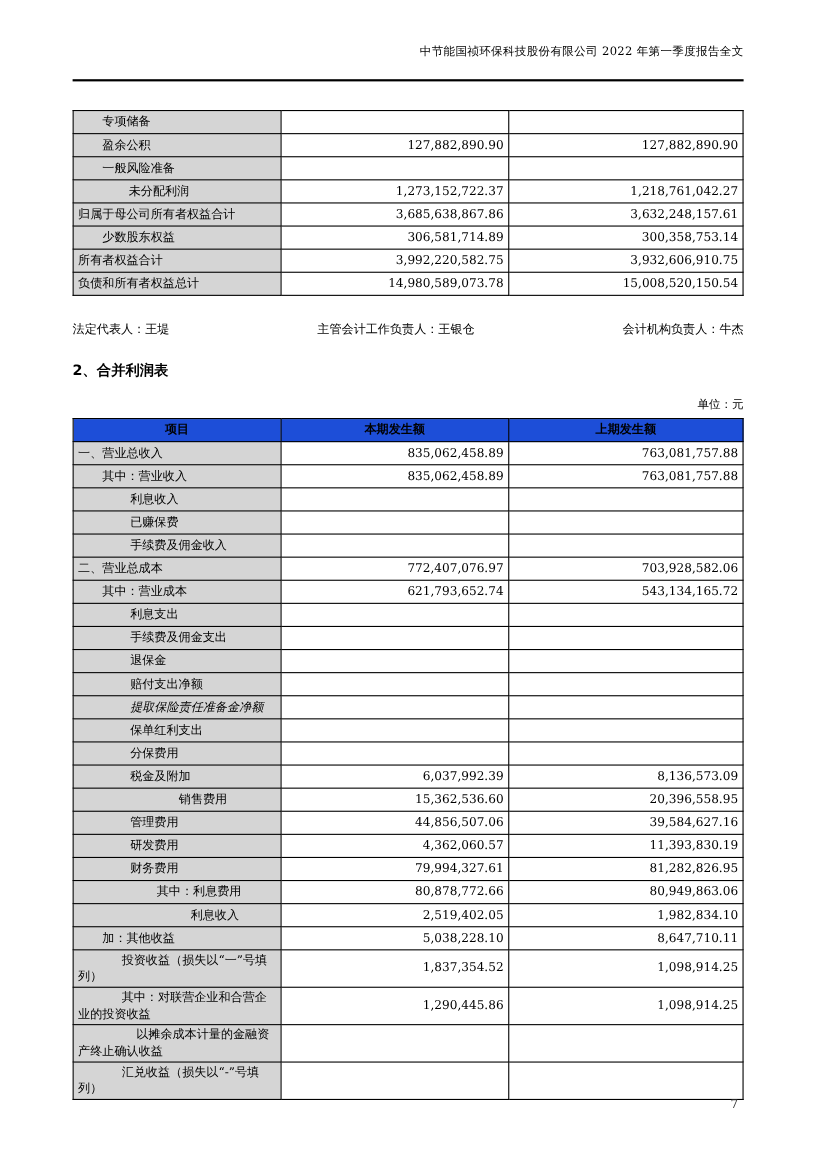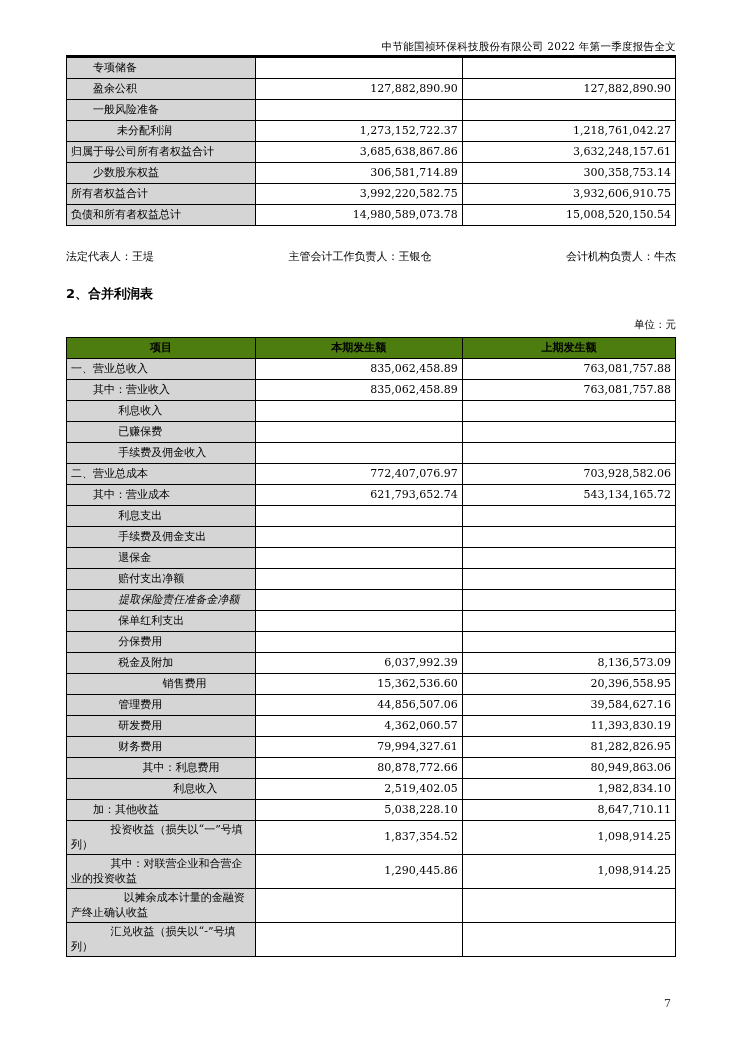--- a/index.html
+++ b/index.html
@@ -9,21 +9,21 @@
     color: #000;
     font-family: "DejaVu Serif", "Liberation Serif", serif;
     position: relative;
     overflow: hidden;
   }
   .page { padding: 40px 67px 0 66px; }
 
   .header-title {
     text-align: right;
     font-size: 10.5px;
-    padding-bottom: 1px;
+    padding-bottom: 18px;
     border-bottom: 2px solid #000;
     letter-spacing: 0.3px;
   }
 
   table {
     border-collapse: collapse;
     width: 100%;
     table-layout: fixed;
     font-size: 11px;
   }
@@ -32,34 +32,34 @@
   col.c3 { width: 35%; }
   th, td {
     border: 1px solid #000;
     padding: 2px 4px;
     line-height: 1.32;
     height: 16px;
     vertical-align: middle;
     word-break: break-all;
   }
   th {
-    background: #4d7c0f;
+    background: #1d4ed8;
     font-weight: bold;
     text-align: center;
   }
   td.label {
     background: #d5d5d5;
     text-align: left;
   }
   td.val {
     background: #fff;
     text-align: right;
   }
 
-  .tbl-equity { }
+  .tbl-equity { margin-top: 26px; }
 
   .signatures {
     display: flex;
     justify-content: space-between;
     margin-top: 23px;
     font-size: 11px;
   }
 
   .section-title {
     margin: 21px 0 0 0;

